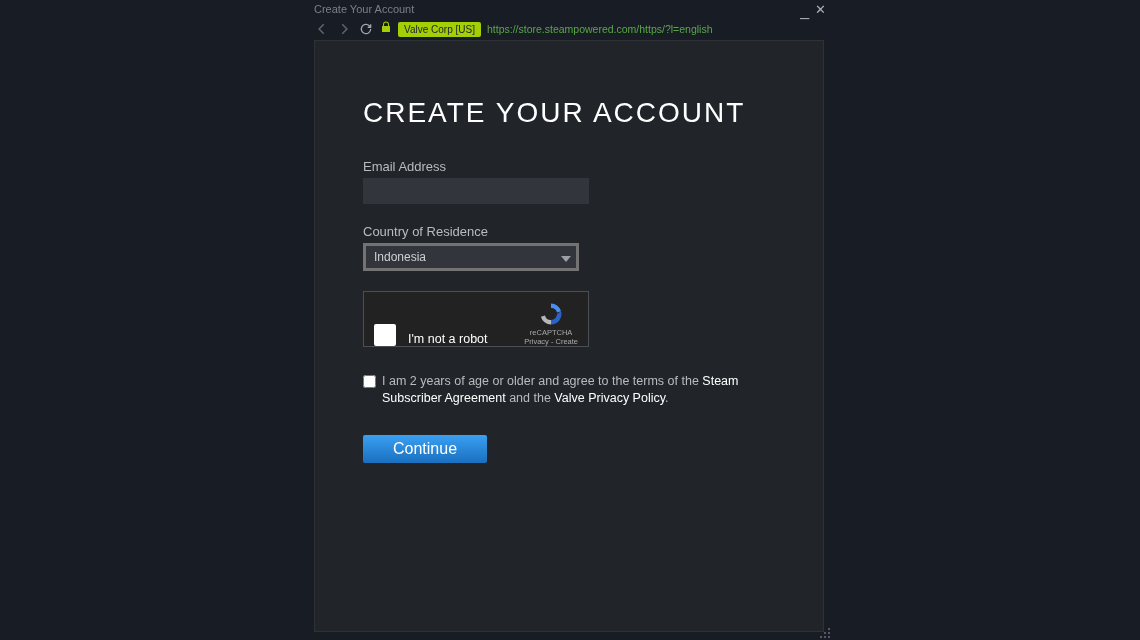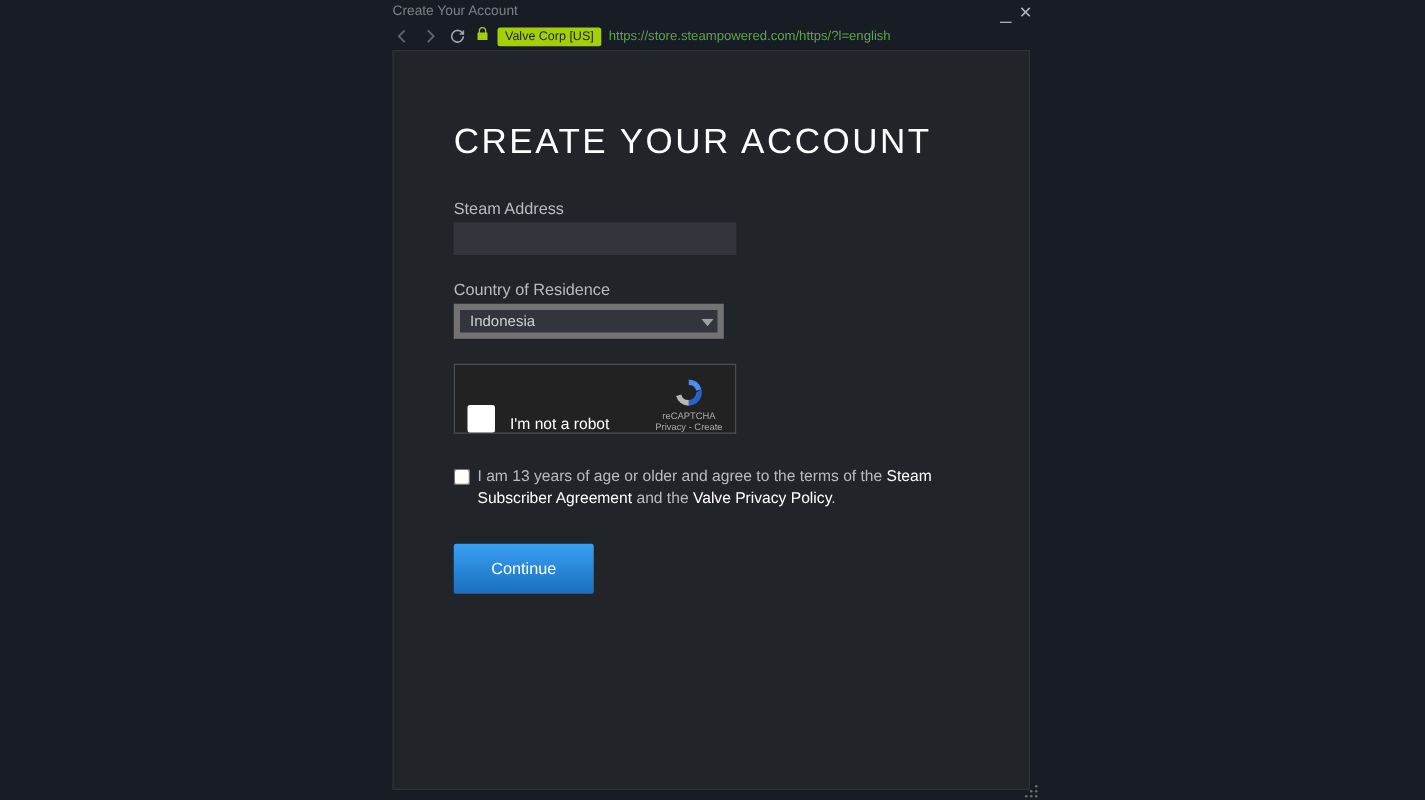--- a/index.html
+++ b/index.html
@@ -107,21 +107,21 @@
       font-size: 13px;
     }
     .select-wrap {
       width: 216px;
       position: relative;
     }
     .select-input {
       width: 216px;
       height: 28px;
       background: #32353c;
-      border: 5px solid #737373;
+      border: 3px solid #737373;
       color: #cdd1d4;
       padding: 0 26px 0 8px;
       font-size: 12px;
       appearance: none;
       -webkit-appearance: none;
       cursor: pointer;
     }
     .select-chevron {
       position: absolute;
       right: 8px;
@@ -180,25 +180,25 @@
       font-size: 12.5px;
       line-height: 1.35;
     }
     .agree-text .link {
       color: #fff;
       cursor: pointer;
     }
     .continue-btn {
       display: inline-block;
       padding: 0 30px;
-      height: 40px;
+      height: 28px;
       line-height: 28px;
       background: linear-gradient(to bottom, #3aa0f2 0%, #1a6fbf 100%);
       color: #fff;
-      font-size: 13px;
+      font-size: 16px;
       border: none;
       border-radius: 2px;
       cursor: pointer;
     }
     .resize-grip {
       position: absolute;
       right: 1px;
       bottom: 1px;
       width: 12px;
       height: 12px;
@@ -242,21 +242,21 @@
     </span>
     <span class="cert-badge">Valve Corp [US]</span>
     <span class="url">https://store.steampowered.com/https/?l=english</span>
   </div>
 
   <div class="content-frame">
 
     <h1 class="page-heading">CREATE YOUR ACCOUNT</h1>
 
     <div class="form-group">
-      <label class="form-label">Steam Address</label>
+      <label class="form-label">Email Address</label>
       <input class="text-input" type="text" value="" style="">
     </div>
 
 
     <div class="form-group">
       <label class="form-label">Country of Residence</label>
       <div class="select-wrap">
         <select class="select-input">
           <option>Indonesia</option>
         </select>
@@ -278,21 +278,21 @@
           <path fill="#b6b7b9" d="M16 30A14 14 0 0 1 2.5 19.6L8 18a8 8 0 0 0 8 6v6z"></path>
         </svg>
         <div>reCAPTCHA</div>
         <div>Privacy - Create</div>
       </div>
     </div>
 
     <div class="agree-row">
       <input type="checkbox" class="agree-checkbox" style="">
       <div class="agree-text">
-        <span>I am 13 years of age or older and agree to the terms of the </span><span class="link">Steam Subscriber Agreement</span><span> and the </span><span class="link">Valve Privacy Policy</span><span>.</span>
+        <span>I am 2 years of age or older and agree to the terms of the </span><span class="link">Steam Subscriber Agreement</span><span> and the </span><span class="link">Valve Privacy Policy</span><span>.</span>
       </div>
     </div>
 
     <button class="continue-btn">Continue</button>
 
   </div>
 
   <div class="resize-grip">
     <svg width="12" height="12" viewBox="0 0 12 12">
       <circle cx="10" cy="2" r="1" fill="#6a6f75"></circle>

